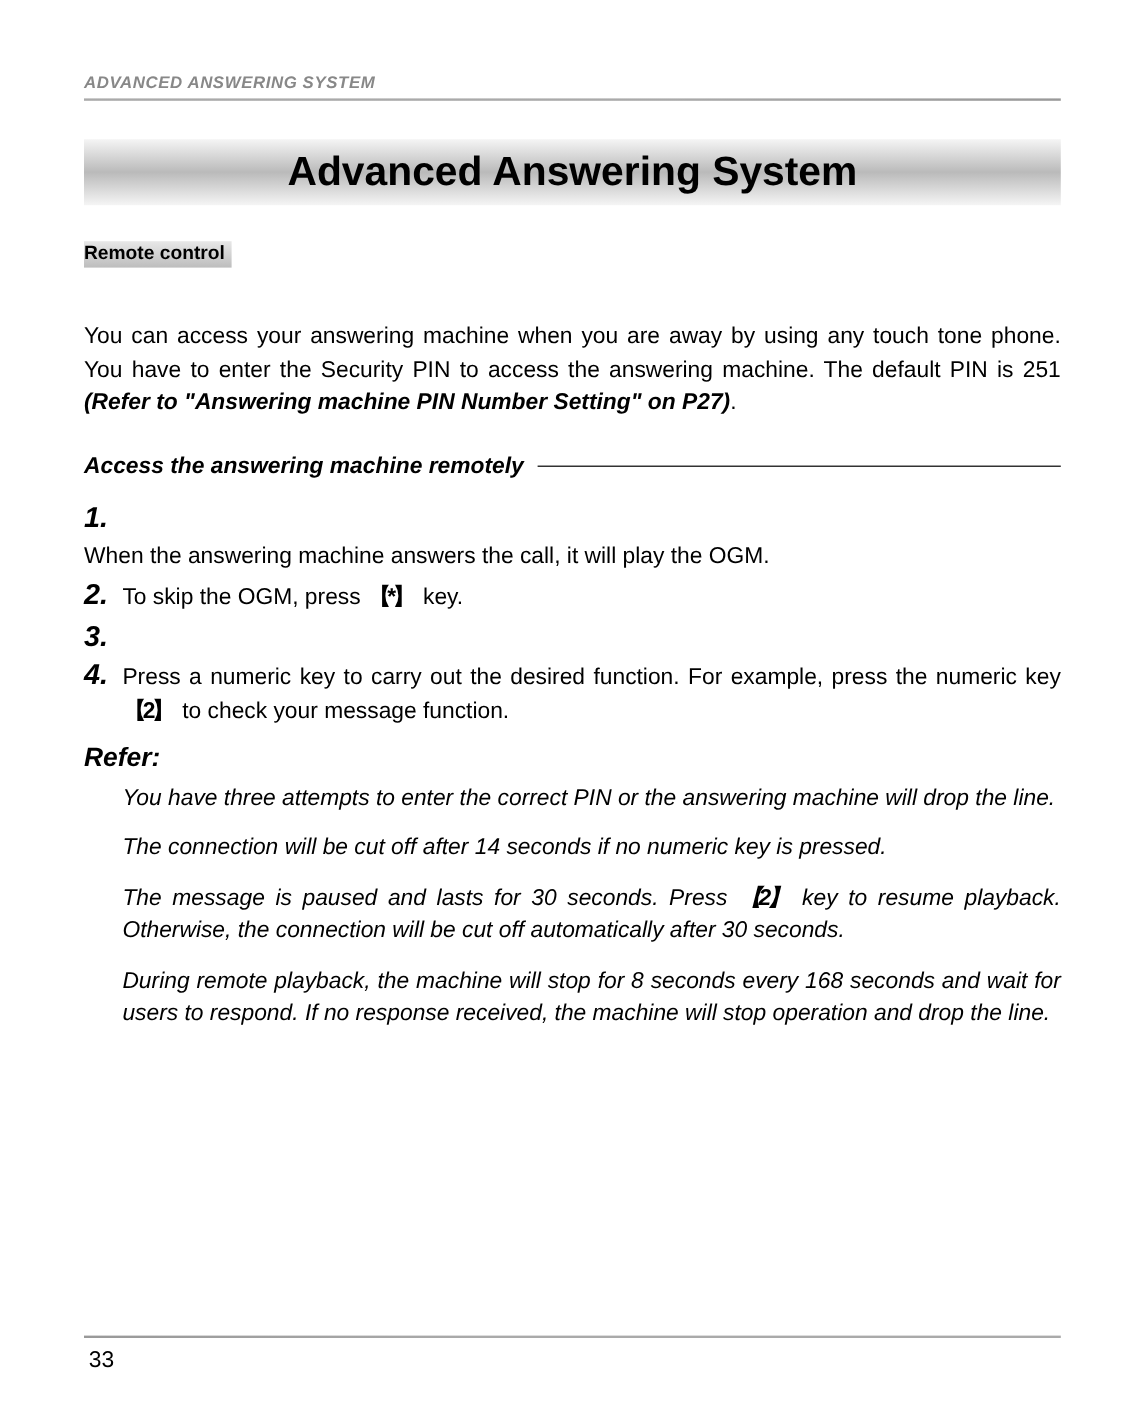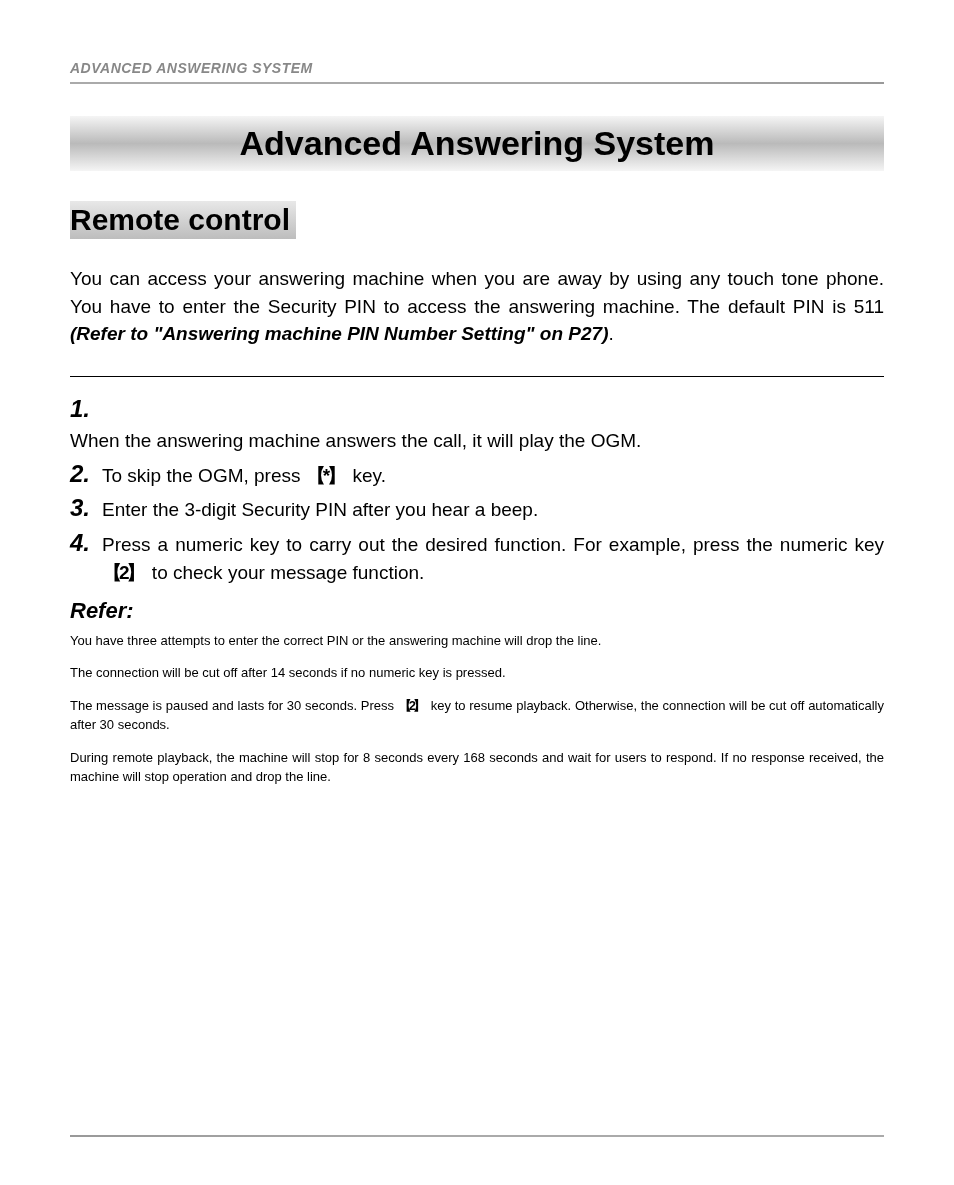--- a/index.html
+++ b/index.html
@@ -29,24 +29,24 @@
       background: linear-gradient(to bottom, #f5f5f5 0%, #bababa 50%, #f5f5f5 100%);
       text-align: center;
       padding: 8px 0;
       margin-bottom: 30px;
     }
     .main-title {
       font-size: 34px;
       font-weight: bold;
     }
     .section-heading {
-      font-size: 30px;
+      font-size: 16px;
       font-weight: bold;
       display: inline-block;
-      margin-bottom: 26px;
+      margin-bottom: 44px;
       position: relative;
     }
     .section-heading-band {
       background: linear-gradient(to bottom, #e8e8e8 0%, #bdbdbd 100%);
       display: inline-block;
       padding: 2px 6px 2px 0;
     }
     .intro-para {
       font-size: 19px;
       line-height: 1.45;
@@ -114,24 +114,26 @@
       font-weight: bold;
       margin-left: -3px;
     }
     .note-label {
       font-size: 22px;
       font-weight: bold;
       font-style: italic;
       margin: 8px 0 8px 0;
     }
     .note-item {
-      font-size: 13px;
+      font-size: 19px;
       line-height: 1.45;
       text-align: justify;
+      margin-left: 32px;
       margin-bottom: 14px;
+      font-style: italic;
     }
     .footer {
       position: absolute;
       left: 70px;
       right: 70px;
       bottom: 40px;
     }
     .footer-rule {
       height: 2px;
       background: linear-gradient(to right, #999 0%, #aaa 40%, #aaa 100%);
@@ -150,44 +152,44 @@
 
 <div class="main-title-band">
   <div class="main-title">Advanced Answering System</div>
 </div>
 
 <div>
   <span class="section-heading section-heading-band">Remote control</span>
 </div>
 
 <p class="intro-para">
-  <span>You can access your answering machine when you are away by using any touch tone phone. You have to enter the Security PIN to access the answering machine. The default PIN is 511 </span><span class="intro-ref">(Refer to "Answering machine PIN Number Setting" on P27)</span><span>.</span>
+  <span>You can access your answering machine when you are away by using any touch tone phone. You have to enter the Security PIN to access the answering machine. The default PIN is 251 </span><span class="intro-ref">(Refer to "Answering machine PIN Number Setting" on P27)</span><span>.</span>
 </p>
 
 <div class="subheading-row">
+  <div class="subheading">Access the answering machine remotely</div>
   <div class="subheading-line"></div>
 </div>
 
 <div class="steps">
 
   <div class="step-row">
     <div class="step-num">1.</div>
   </div>
   <div class="step-sub">When the answering machine answers the call, it will play the OGM.</div>
 
   <div class="step-row">
     <div class="step-num">2.</div>
     <div class="step-text">
       <span>To skip the OGM, press </span><span class="key-label">*</span><span> key.</span>
     </div>
   </div>
 
   <div class="step-row">
     <div class="step-num">3.</div>
-    <div class="step-text">Enter the 3-digit Security PIN after you hear a beep.</div>
   </div>
 
   <div class="step-row">
     <div class="step-num">4.</div>
     <div class="step-text">
       <span>Press a numeric key to carry out the desired function. For example, press the numeric key </span><span class="key-label">2</span><span> to check your message function.</span>
     </div>
   </div>
 
 </div>
@@ -196,13 +198,14 @@
 
 <div class="note-item">You have three attempts to enter the correct PIN or the answering machine will drop the line.</div>
 <div class="note-item">The connection will be cut off after 14 seconds if no numeric key is pressed.</div>
 <div class="note-item">
   <span>The message is paused and lasts for 30 seconds. Press </span><span class="key-label">2</span><span> key to resume playback. Otherwise, the connection will be cut off automatically after 30 seconds.</span>
 </div>
 <div class="note-item">During remote playback, the machine will stop for 8 seconds every 168 seconds and wait for users to respond. If no response received, the machine will stop operation and drop the line.</div>
 
 <div class="footer">
   <div class="footer-rule"></div>
+  <div class="page-num">33</div>
 </div>
 
 </body></html>

